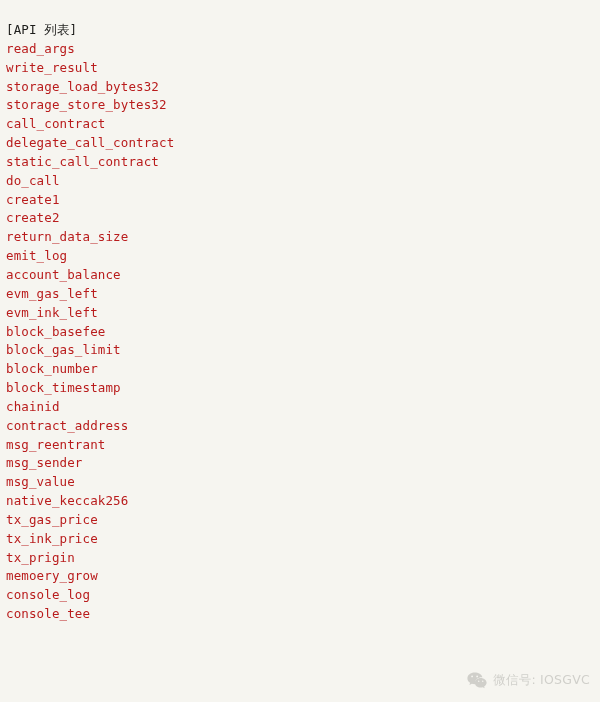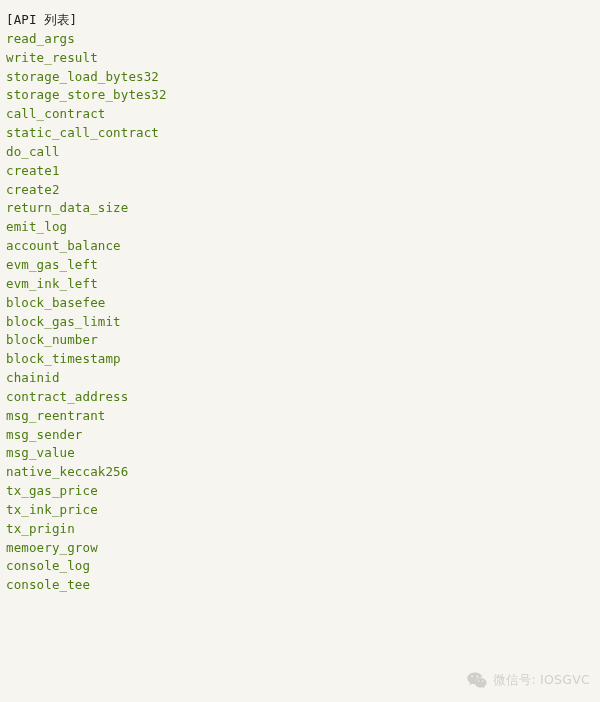--- a/index.html
+++ b/index.html
@@ -13,27 +13,27 @@
     font-family: "DejaVu Sans Mono", "Liberation Mono", monospace;
     overflow: hidden;
     position: relative;
   }
   #api-listing {
     position: absolute;
     left: 0;
     top: 0;
     width: 600px;
     height: 702px;
-    padding: 11px 0 0 6px;
+    padding: 21px 0 0 6px;
     box-sizing: border-box;
   }
   .api-line {
     font-size: 12.5px;
     line-height: 18.85px;
-    color: #4d7c0f;
+    color: #b91c1c;
     white-space: pre;
     letter-spacing: 0.01em;
     height: 18.85px;
   }
   .api-line.heading {
     color: #1d1d1b;
   }
   
   #watermark {
     position: absolute;
@@ -62,20 +62,21 @@
 <body>
 
 <div id="api-listing">
   <div class="api-line heading">[API 列表]</div>
   <div id="api-lines">
       <div class="api-line">read_args</div>
       <div class="api-line">write_result</div>
       <div class="api-line">storage_load_bytes32</div>
       <div class="api-line">storage_store_bytes32</div>
       <div class="api-line">call_contract</div>
+      <div class="api-line">delegate_call_contract</div>
       <div class="api-line">static_call_contract</div>
       <div class="api-line">do_call</div>
       <div class="api-line">create1</div>
       <div class="api-line">create2</div>
       <div class="api-line">return_data_size</div>
       <div class="api-line">emit_log</div>
       <div class="api-line">account_balance</div>
       <div class="api-line">evm_gas_left</div>
       <div class="api-line">evm_ink_left</div>
       <div class="api-line">block_basefee</div>

